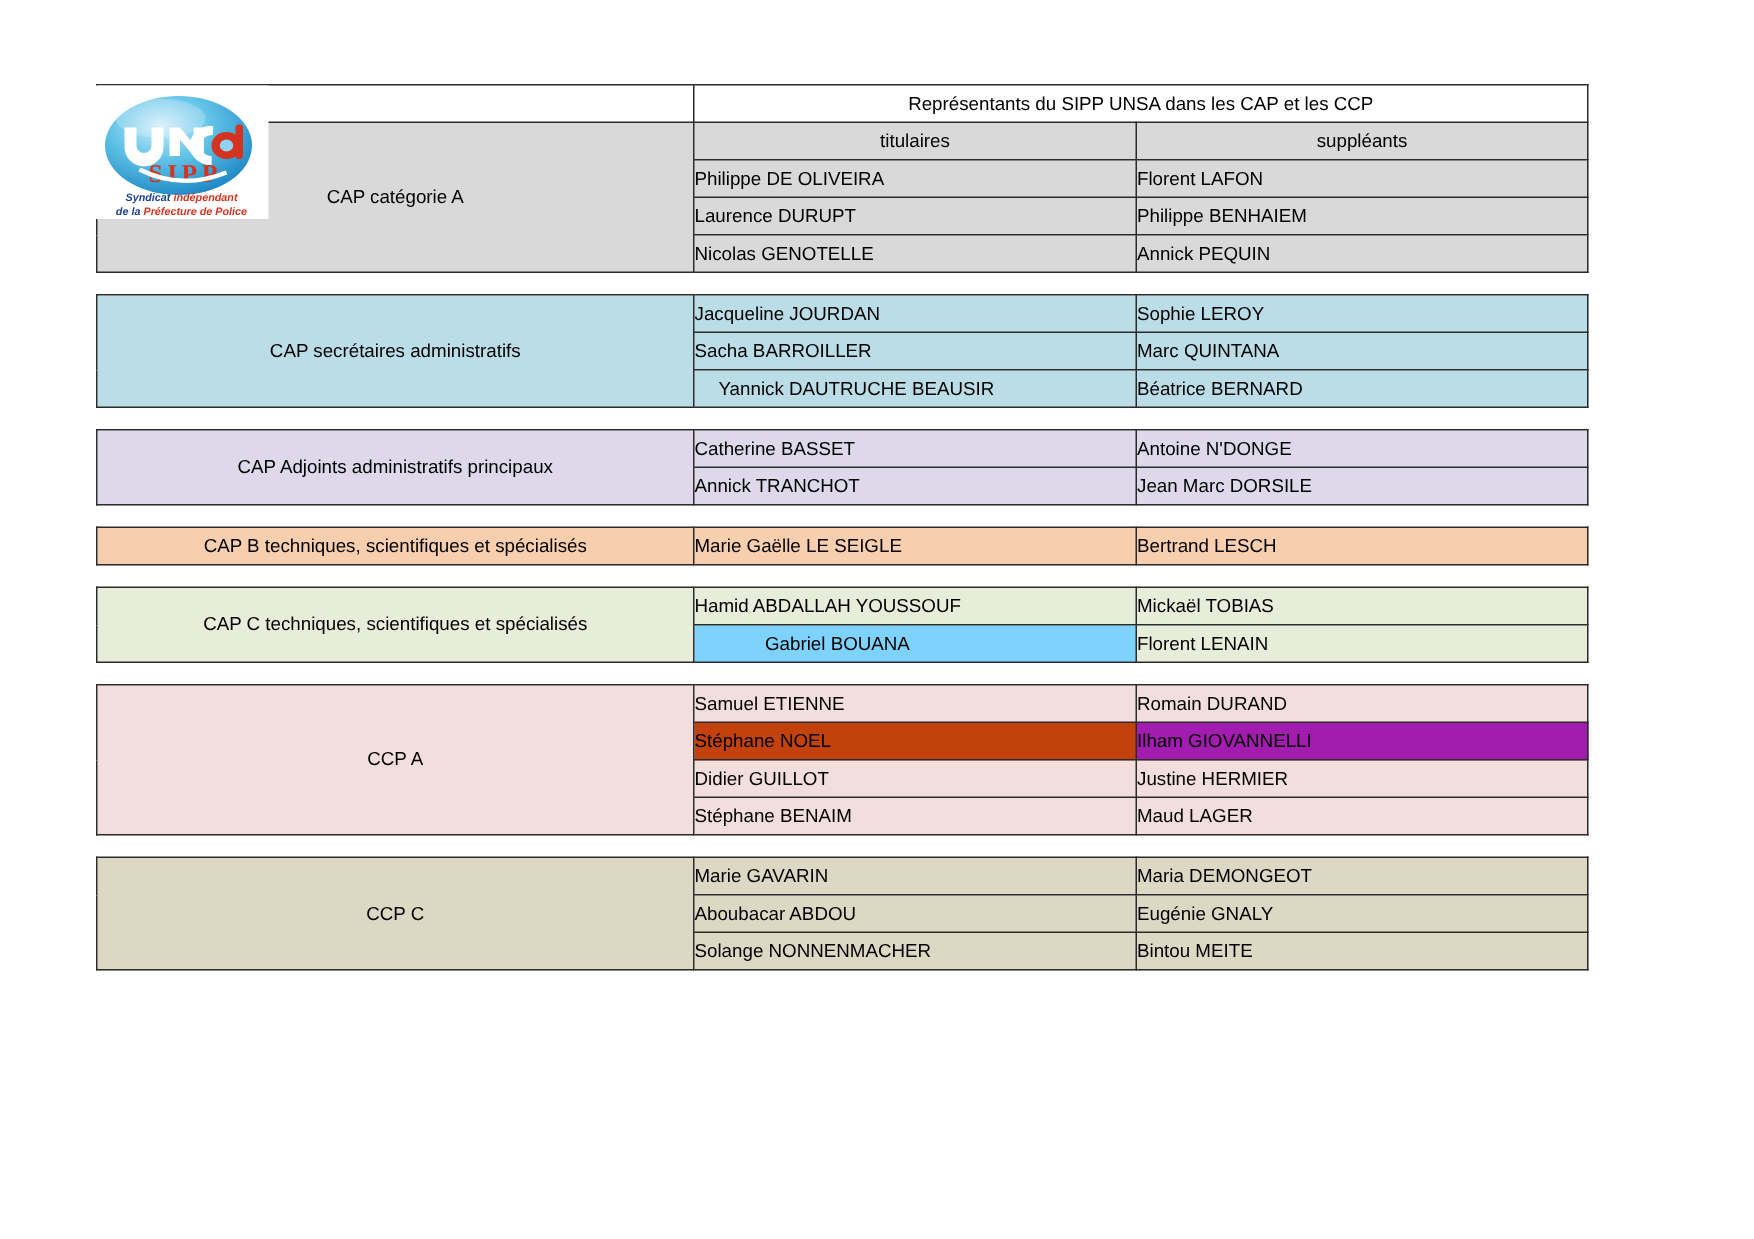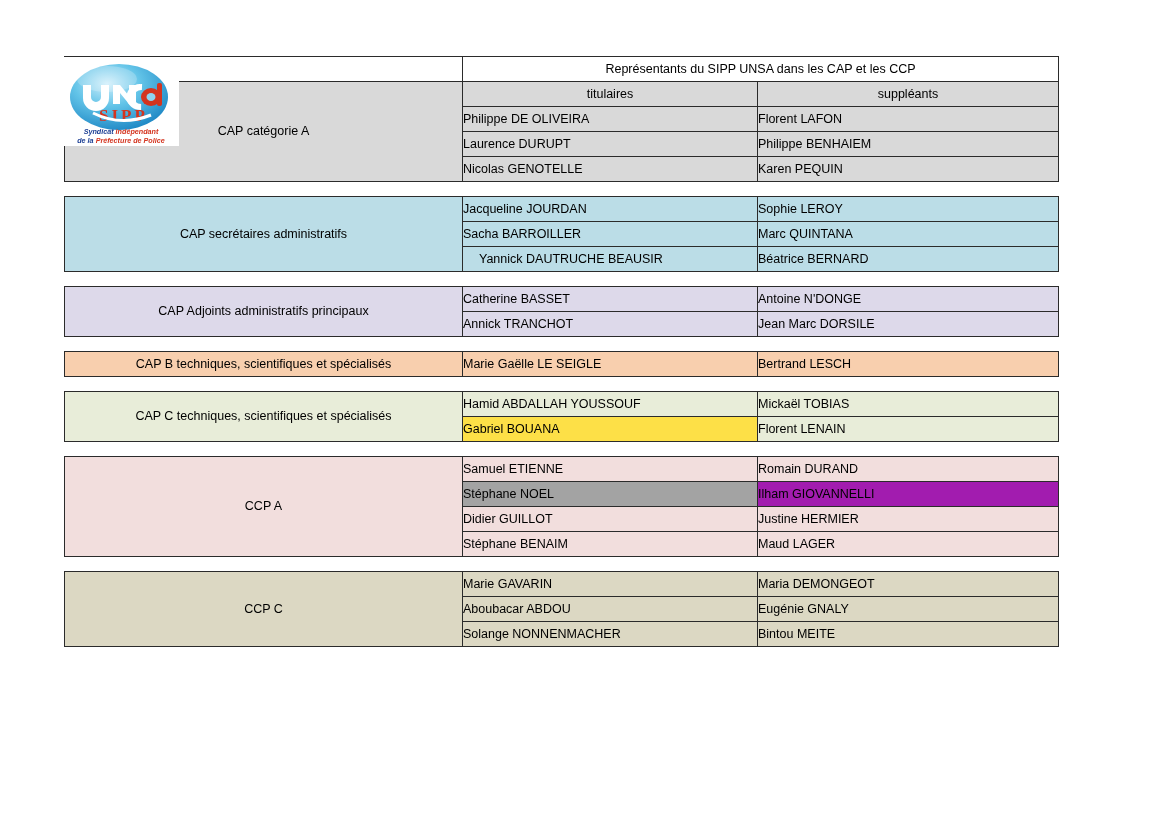--- a/index.html
+++ b/index.html
@@ -132,21 +132,21 @@
           <tr>
             <td class="name" style="background: rgb(217, 217, 217);">Philippe DE OLIVEIRA</td>
             <td class="name" style="background: rgb(217, 217, 217);">Florent LAFON</td>
           </tr>
           <tr>
             <td class="name" style="background: rgb(217, 217, 217);">Laurence DURUPT</td>
             <td class="name" style="background: rgb(217, 217, 217);">Philippe BENHAIEM</td>
           </tr>
           <tr>
             <td class="name" style="background: rgb(217, 217, 217);">Nicolas GENOTELLE</td>
-            <td class="name" style="background: rgb(217, 217, 217);">Karen  PEQUIN</td>
+            <td class="name" style="background: rgb(217, 217, 217);">Annick  PEQUIN</td>
           </tr>
           <tr class="gap">
             <td></td>
             <td></td>
             <td></td>
           </tr>
           <tr>
             <td class="group-label" rowspan="3" style="background: rgb(187, 221, 231);">CAP secrétaires administratifs</td>
             <td class="name" style="background: rgb(187, 221, 231);">Jacqueline JOURDAN</td>
             <td class="name" style="background: rgb(187, 221, 231);">Sophie  LEROY</td>
@@ -187,35 +187,35 @@
             <td></td>
             <td></td>
             <td></td>
           </tr>
           <tr>
             <td class="group-label" rowspan="2" style="background: rgb(232, 237, 217);">CAP C techniques, scientifiques et spécialisés</td>
             <td class="name" style="background: rgb(232, 237, 217);">Hamid  ABDALLAH  YOUSSOUF</td>
             <td class="name" style="background: rgb(232, 237, 217);">Mickaël  TOBIAS</td>
           </tr>
           <tr>
-            <td class="name" style="background: #fde047;">Gabriel  BOUANA</td>
+            <td class="name" style="background: #7dd3fc; padding-left: 47px;">Gabriel  BOUANA</td>
             <td class="name" style="background: rgb(232, 237, 217);">Florent  LENAIN</td>
           </tr>
           <tr class="gap">
             <td></td>
             <td></td>
             <td></td>
           </tr>
           <tr>
             <td class="group-label" rowspan="4" style="background: rgb(242, 222, 221);">CCP A</td>
             <td class="name" style="background: rgb(242, 222, 221);">Samuel  ETIENNE</td>
             <td class="name" style="background: rgb(242, 222, 221);">Romain  DURAND</td>
           </tr>
           <tr>
-            <td class="name" style="background: #a3a3a3;">Stéphane  NOEL</td>
+            <td class="name" style="background: #c2410c;">Stéphane  NOEL</td>
             <td class="name" style="background: #a21caf;">Ilham  GIOVANNELLI</td>
           </tr>
           <tr>
             <td class="name" style="background: rgb(242, 222, 221);">Didier  GUILLOT</td>
             <td class="name" style="background: rgb(242, 222, 221);">Justine  HERMIER</td>
           </tr>
           <tr>
             <td class="name" style="background: rgb(242, 222, 221);">Stéphane  BENAIM</td>
             <td class="name" style="background: rgb(242, 222, 221);">Maud  LAGER</td>
           </tr>

